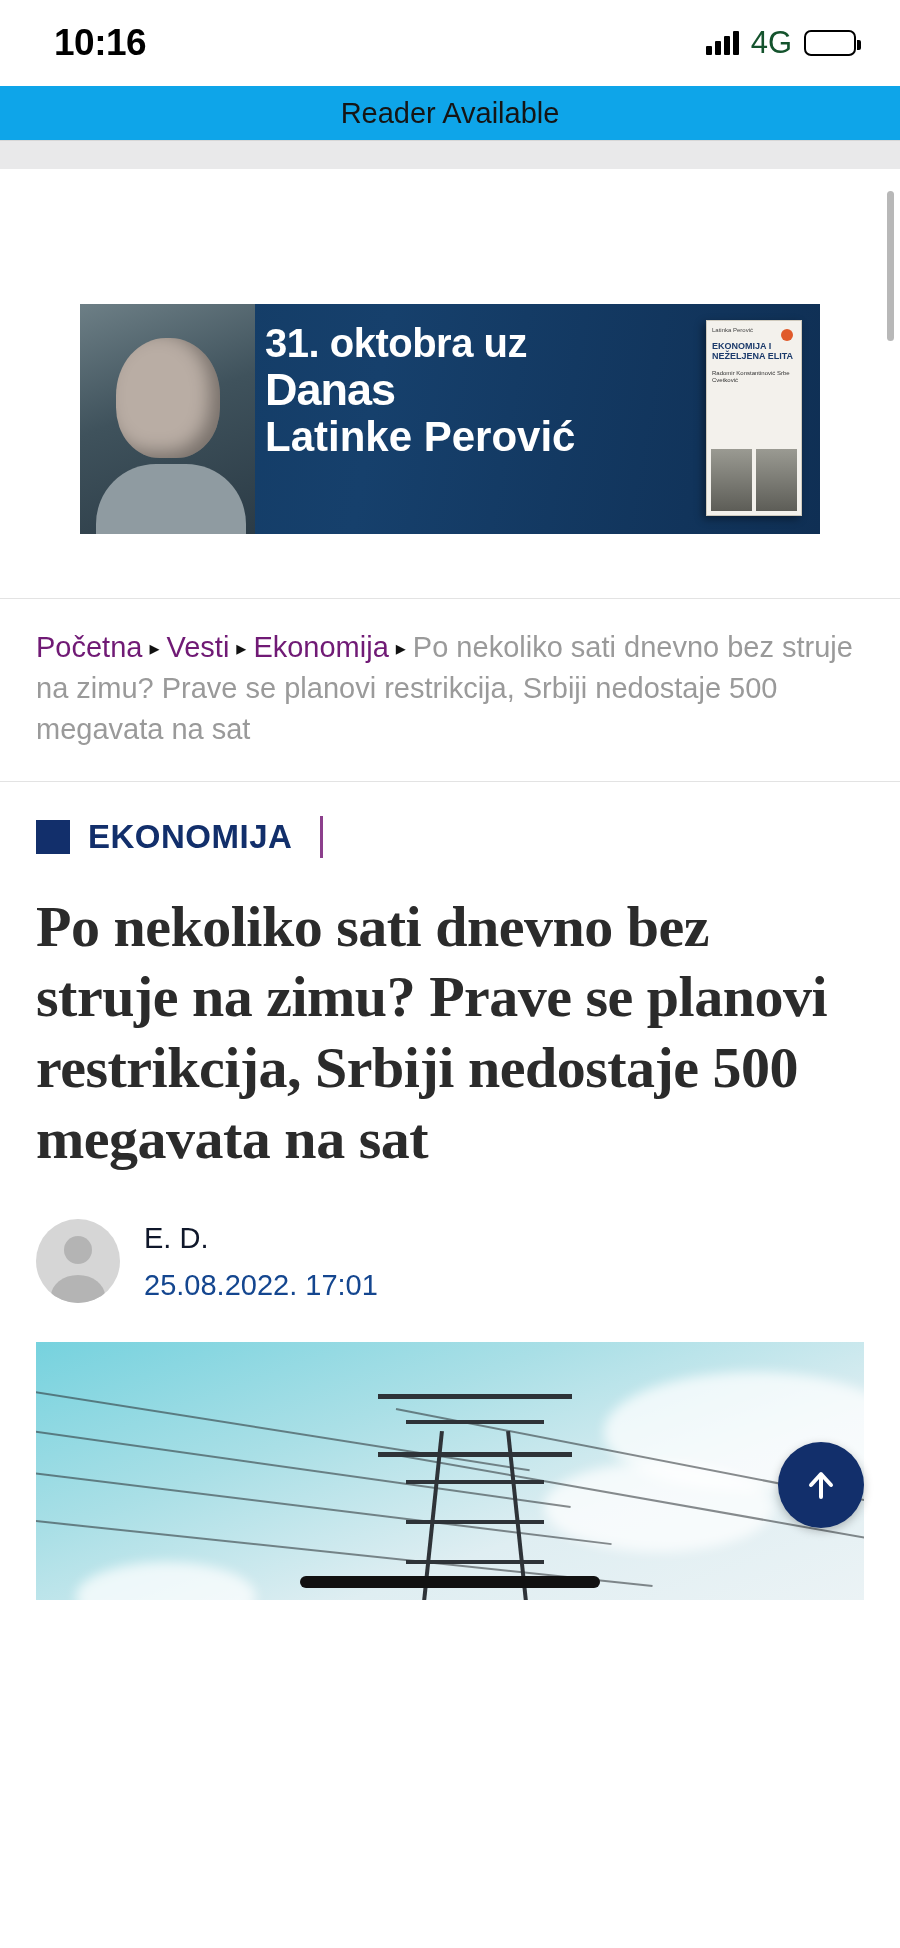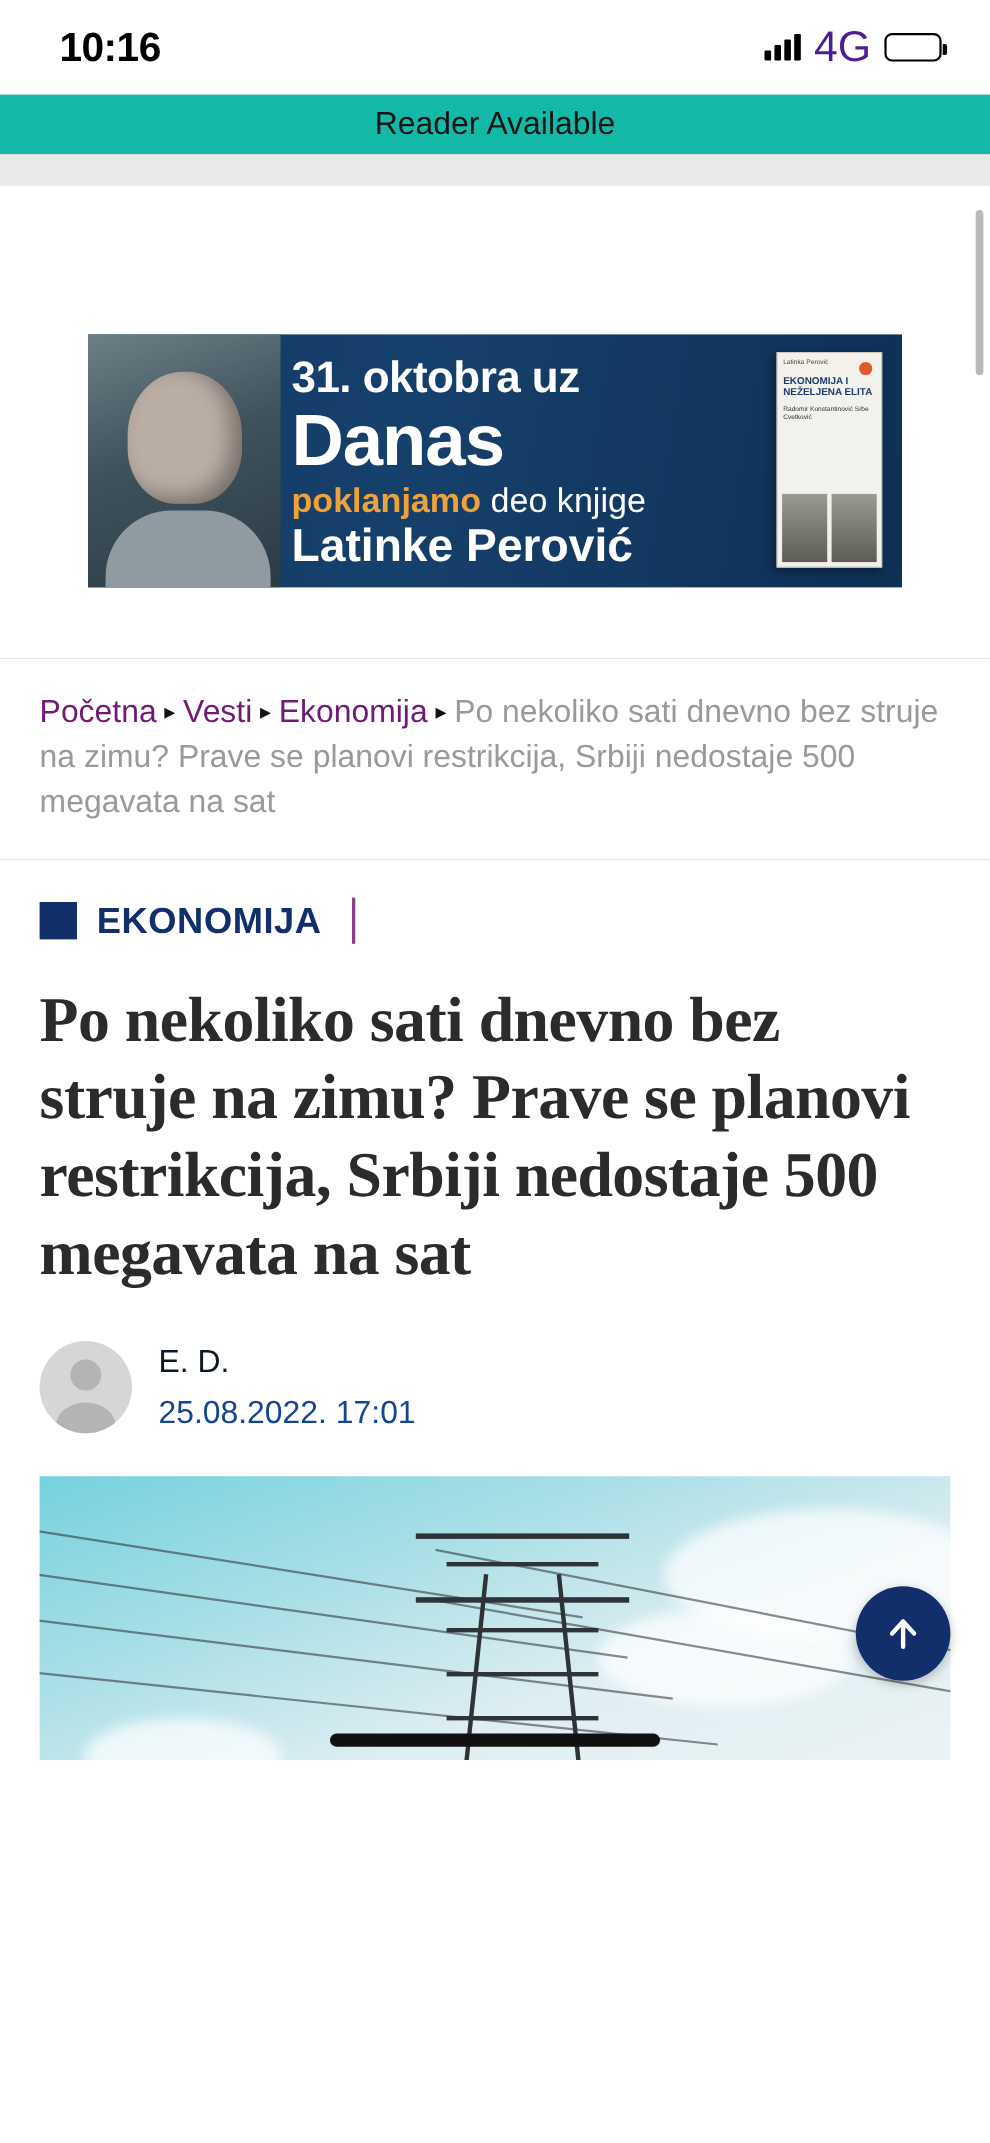--- a/index.html
+++ b/index.html
@@ -50,23 +50,23 @@
     display: block;
     width: 6px;
     background: #000;
     border-radius: 1px;
   }
   .signal-bars i:nth-child(1) { height: 9px; }
   .signal-bars i:nth-child(2) { height: 14px; }
   .signal-bars i:nth-child(3) { height: 19px; }
   .signal-bars i:nth-child(4) { height: 24px; }
   .net-label {
-    font-size: 39px;
+    font-size: 31px;
     font-weight: 500;
-    color: #4c1d95;
+    color: #14532d;
   }
   .battery {
     position: relative;
     width: 52px;
     height: 26px;
     border: 2px solid #000;
     border-radius: 7px;
     padding: 3px;
   }
   .battery::after {
@@ -86,21 +86,21 @@
     border-radius: 3px;
   }
 
   
   .reader-bar {
     height: 54px;
     flex: 0 0 54px;
     display: flex;
     align-items: center;
     justify-content: center;
-    background: #14b8a6;
+    background: #0ea5e9;
   }
   .reader-bar span {
     font-size: 29px;
     color: #151515;
   }
   .chrome-divider {
     height: 1px;
     background: #d7d7d7;
     flex: 0 0 1px;
   }
@@ -166,21 +166,21 @@
   }
   .ad-text {
     position: absolute;
     left: 185px;
     top: 18px;
     right: 130px;
     color: #fff;
     line-height: 1.05;
   }
   .ad-line1 { font-size: 40px; font-weight: 600; letter-spacing: -.5px; }
-  .ad-brand { font-size: 66px; font-weight: 700; letter-spacing: -1px; margin-top: 2px; }
+  .ad-brand { font-size: 45px; font-weight: 700; letter-spacing: -1px; margin-top: 2px; }
   .ad-line3 { font-size: 31px; margin-top: 4px; }
   .ad-line3 b { color: #f0a23a; font-weight: 700; }
   .ad-line4 { font-size: 42px; font-weight: 700; margin-top: 2px; }
   .ad-book {
     position: absolute;
     right: 18px;
     top: 16px;
     width: 96px;
     height: 196px;
     background: #f3f1ec;
@@ -417,21 +417,20 @@
   <div class="page">
 
     <div class="scrollbar"></div>
 
     <div class="ad-wrap">
       <div class="ad">
         <div class="ad-portrait"></div>
         <div class="ad-text">
           <div class="ad-line1">31. oktobra uz</div>
           <div class="ad-brand">Danas</div>
-          <div class="ad-line3"><b>poklanjamo</b><span> deo knjige</span></div>
           <div class="ad-line4">Latinke Perović</div>
         </div>
         <div class="ad-book">
           <div class="bk-dot"></div>
           <div class="bk-top">Latinka Perović</div>
           <div class="bk-title">EKONOMIJA I NEŽELJENA ELITA</div>
           <div class="bk-sub">Radomir Konstantinović
 Srbe Cvetković</div>
           <div class="bk-faces">
               <div></div>

